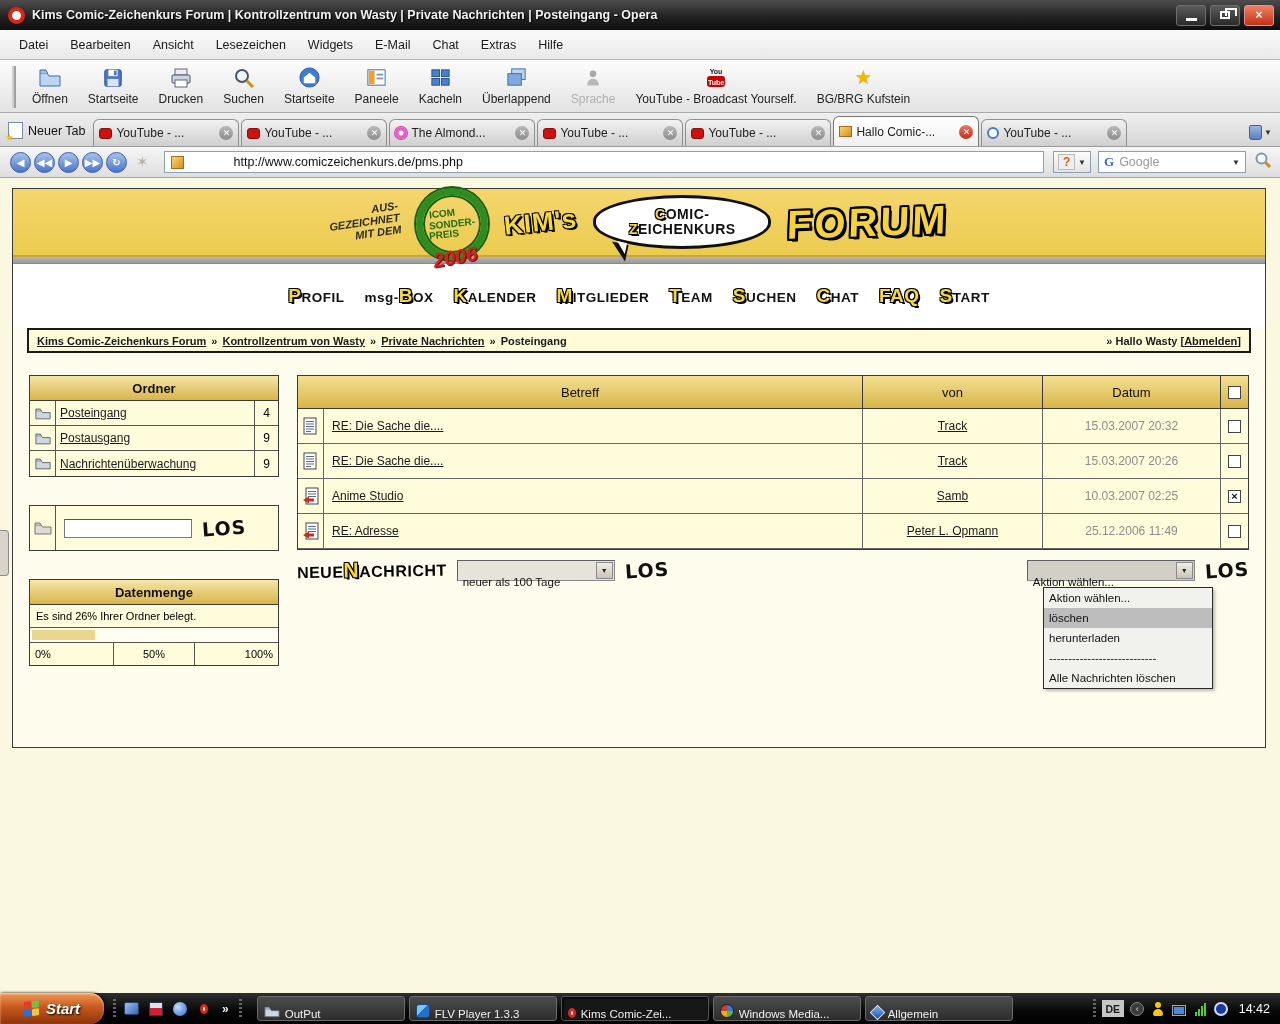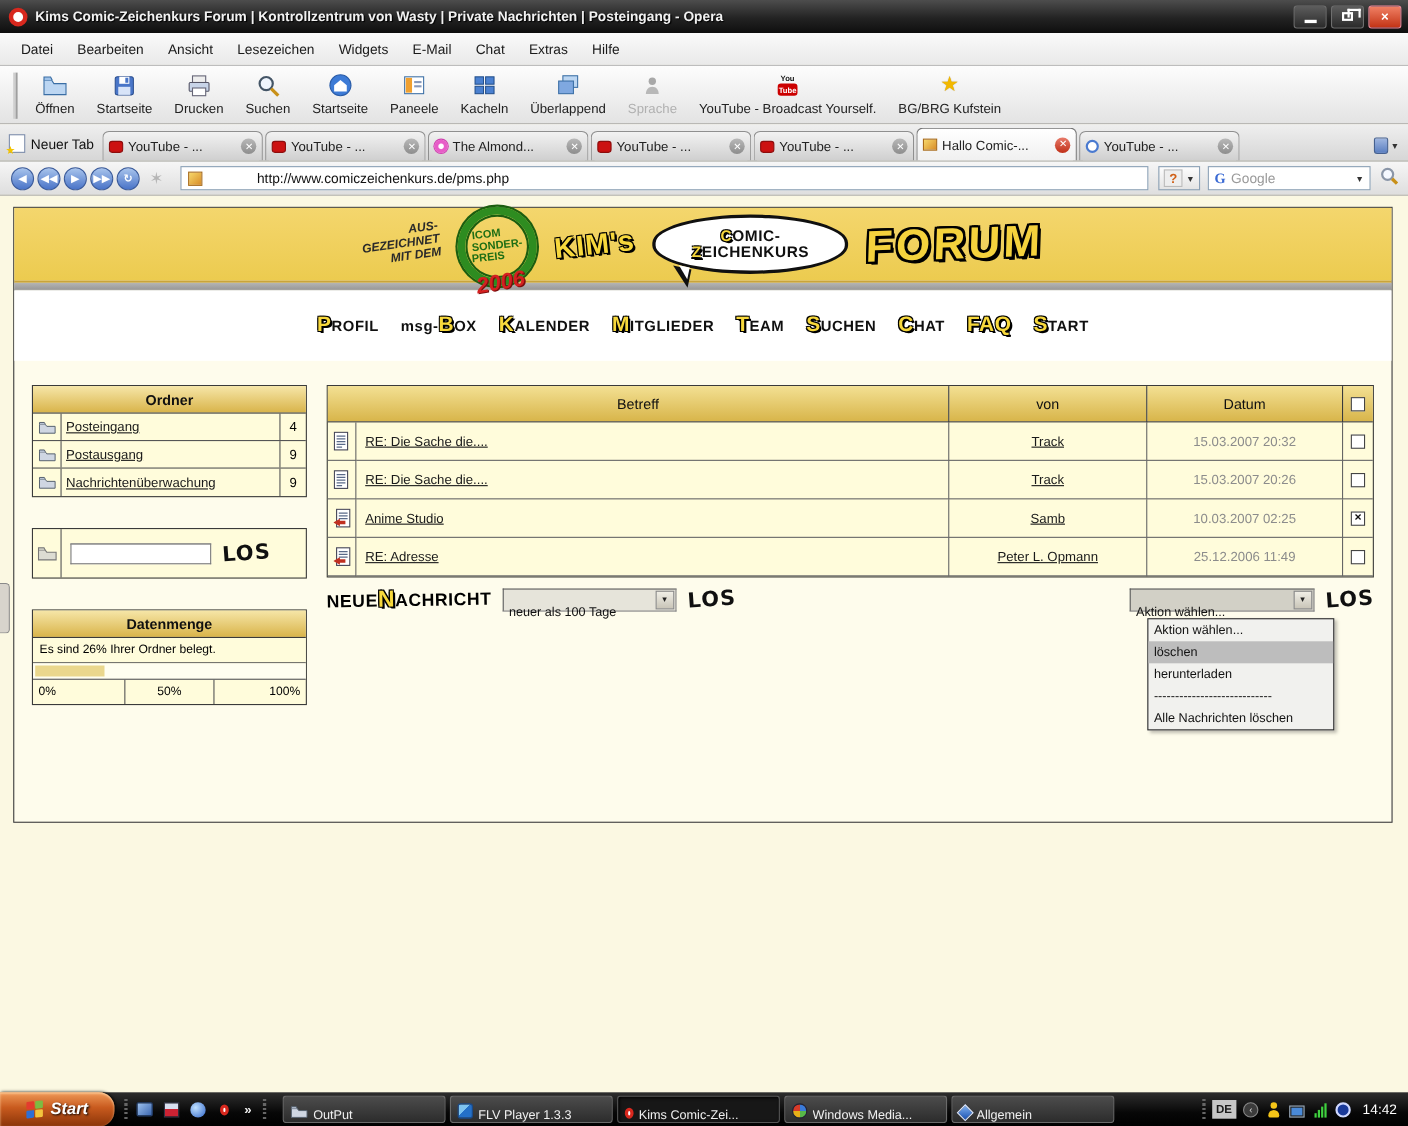--- a/index.html
+++ b/index.html
@@ -479,20 +479,26 @@
           </a>
           <a class="nav-item">
             <span class="accent">FAQ</span>
           </a>
           <a class="nav-item">
             <span class="accent">S</span>
             <span>TART</span>
           </a>
         </div>
 
+      <div class="breadcrumb">
+        <span id="crumbs"><a class="linklike">Kims Comic-Zeichenkurs Forum</a><span class="crumb-sep">»</span><a class="linklike">Kontrollzentrum von Wasty</a><span class="crumb-sep">»</span><a class="linklike">Private Nachrichten</a><span class="crumb-sep">»</span><span>Posteingang</span></span>
+        <span class="crumb-right">
+          <span>» Hallo Wasty [</span><a class="linklike">Abmelden</a><span>]</span>
+        </span>
+      </div>
 
       <div class="main-area">
 
         <div class="left-col">
           <div class="sidebox">
             <div class="sidebox-header">Ordner</div>
             <div id="folderrows">
                 <div class="folder-row">
                   <span class="fcell icon">
                     <svg width="16" height="13" viewBox="0 0 18 14">

